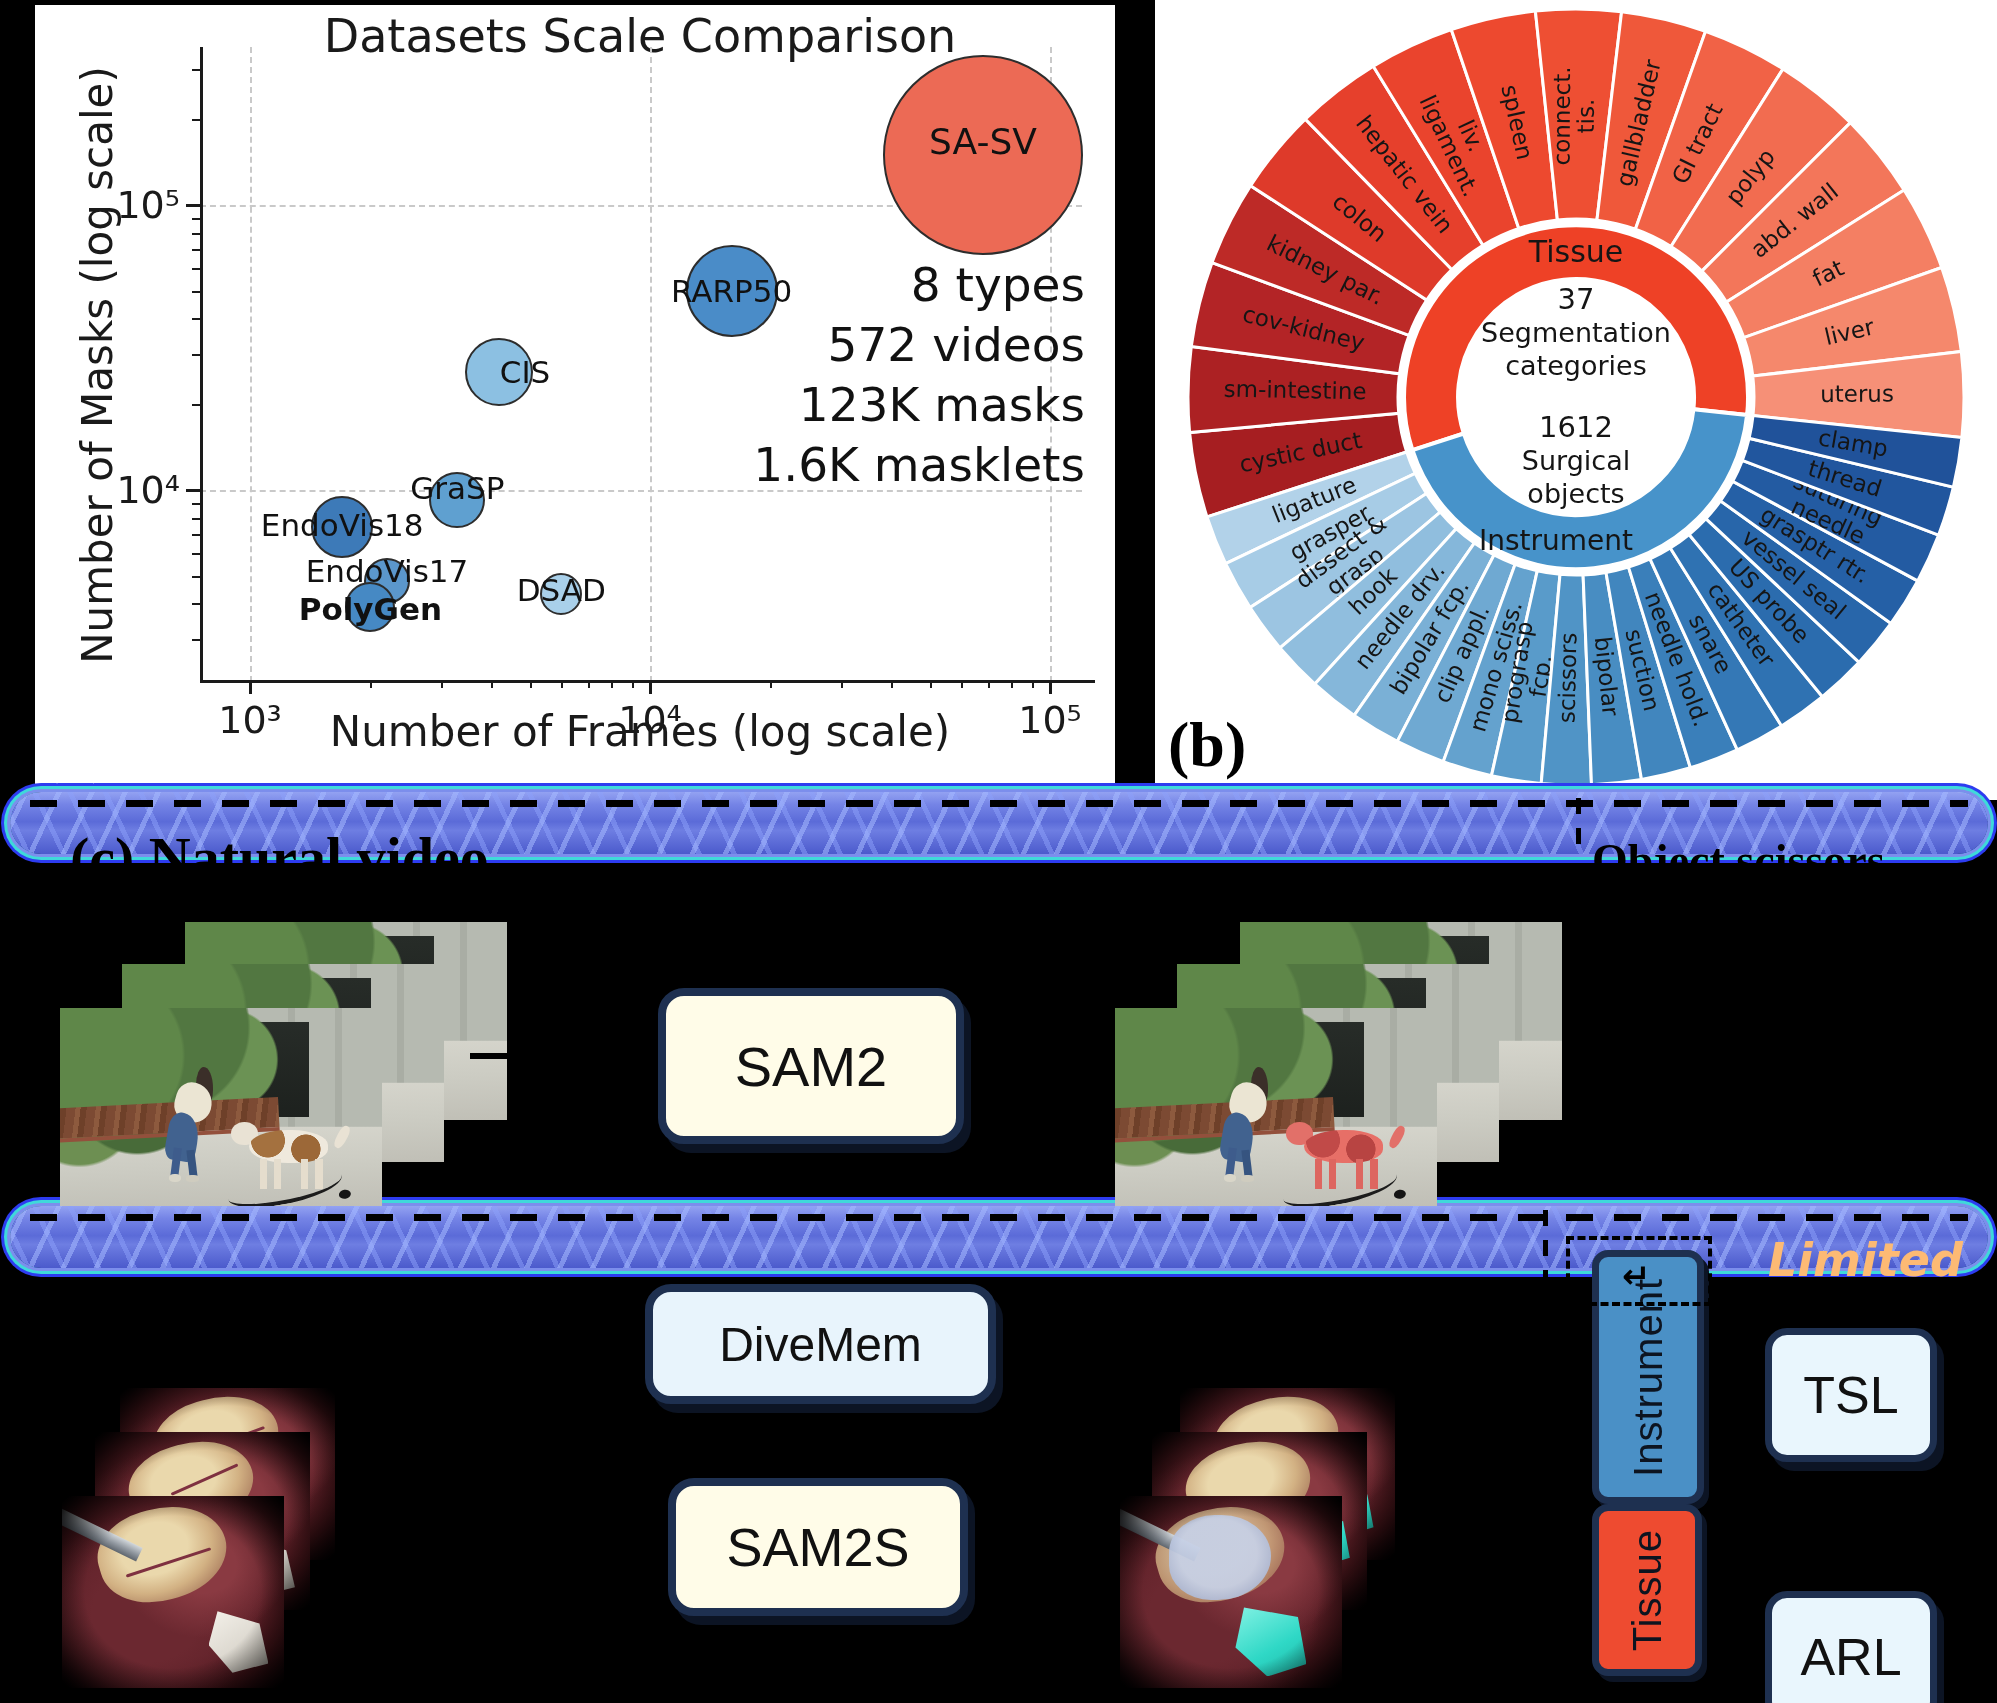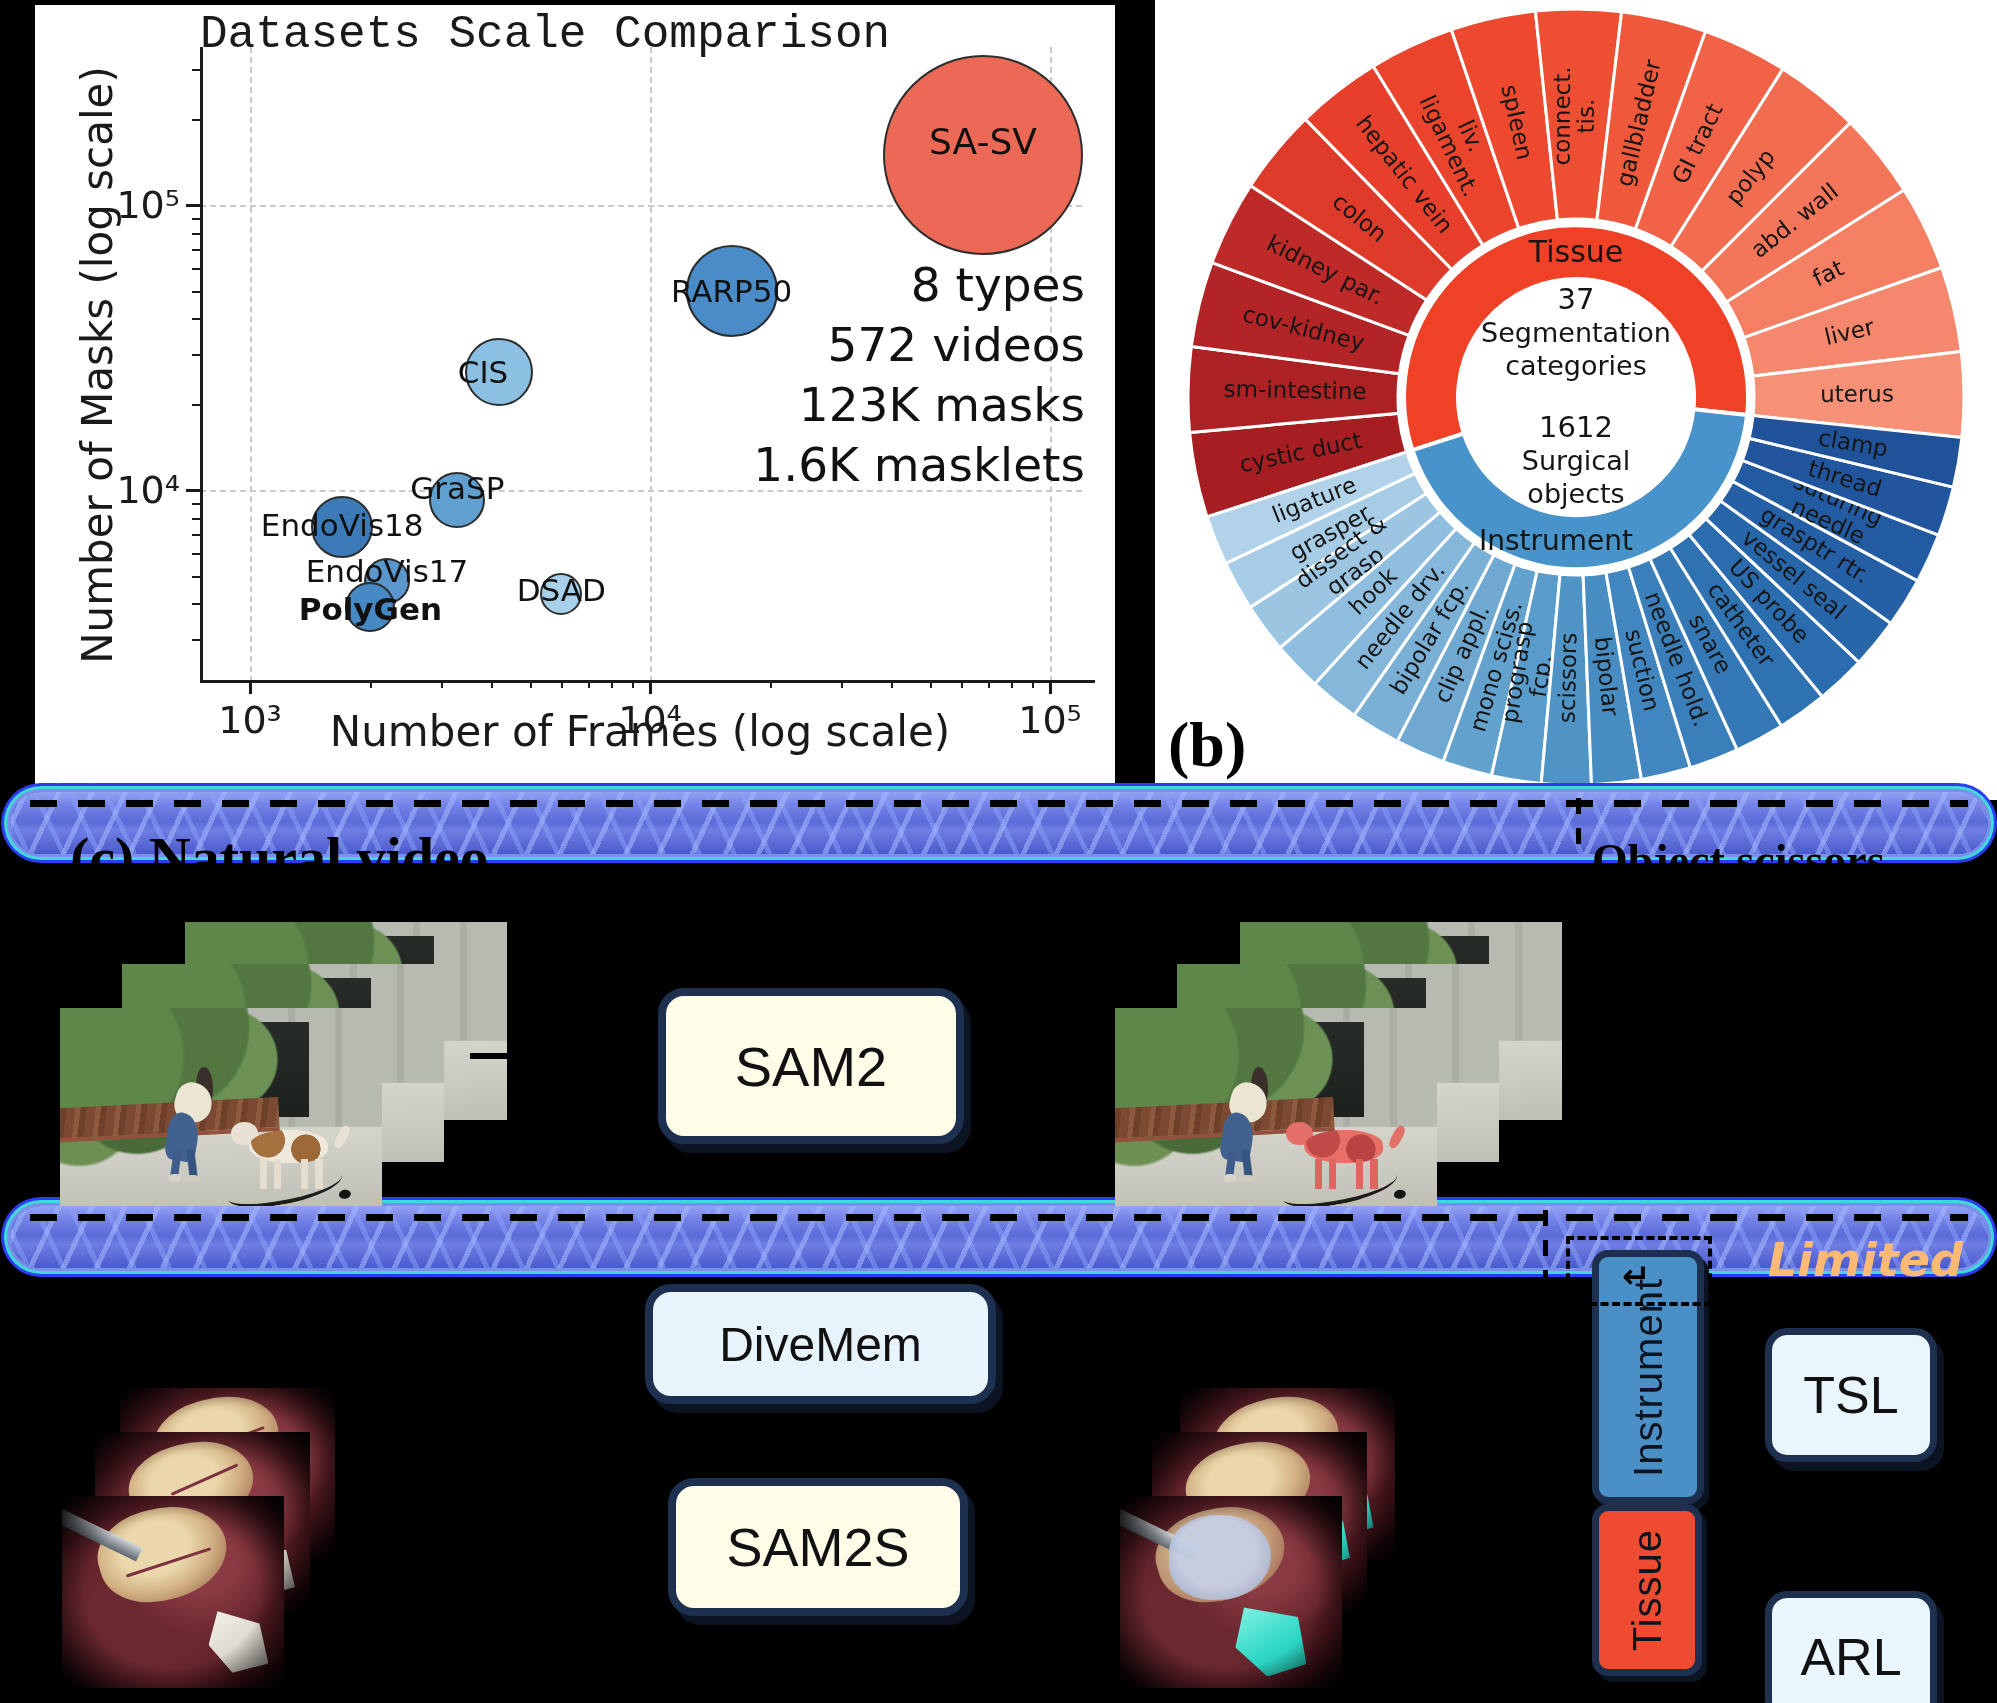--- a/index.html
+++ b/index.html
@@ -3,22 +3,22 @@
 <meta charset="utf-8">
 <style>
   html,body{margin:0;padding:0;background:#000;}
   .stage{position:relative;width:1997px;height:1703px;background:#000;overflow:hidden;
          font-family:"DejaVu Sans",sans-serif;}
   .panel{position:absolute;background:#fff;}
   #chart-panel{left:35px;top:5px;width:1080px;height:786px;}
   #sunburst-panel{left:1155px;top:0;width:842px;height:800px;}
 
   
-  .chart-title{position:absolute;left:165px;top:4px;width:880px;text-align:left;
-    font-size:46px;color:#1a1a1a;font-family:Liberation Mono, monospace;}
+  .chart-title{position:absolute;left:165px;top:4px;width:880px;text-align:center;
+    font-size:46px;color:#1a1a1a;}
   .axis-label{position:absolute;color:#1a1a1a;font-size:42px;white-space:nowrap;}
   .ylab{left:62px;top:360px;transform:translate(-50%,-50%) rotate(-90deg);}
   .xlab{left:605px;top:702px;transform:translate(-50%,0);}
   .spine{position:absolute;background:#1a1a1a;}
   .grid{position:absolute;border-left:2px dashed #c9c9c9;border-top:2px dashed #c9c9c9;}
   .tick{position:absolute;background:#1a1a1a;}
   .ticklab{position:absolute;color:#1a1a1a;font-size:38px;transform:translate(-50%,0);}
   .yticklab{transform:translate(-100%,-50%);}
   .bubble{position:absolute;border-radius:50%;border:2px solid #2d2d2d;box-sizing:border-box;}
   .bubble-label{position:absolute;color:#111;transform:translate(-50%,-50%);font-size:31px;white-space:nowrap;}
@@ -184,21 +184,21 @@
         <div class="tick" style="left:157px;top:213.04088480979232px;width:8px;height:2px;"></div>
         <div class="tick" style="left:157px;top:114.20645123576534px;width:8px;height:2px;"></div>
         <div class="tick" style="left:157px;top:64.02044240489616px;width:8px;height:2px;"></div>
         <div class="spine" style="left:165px;top:42px;width:3px;height:633px;"></div>
         <div class="spine" style="left:165px;top:675px;width:895px;height:3px;"></div>
         <div class="bubble" style="left:848.0035650824947px;top:49.813991169130816px;width:200px;height:200px;background:#ec6a55;"></div>
         <div class="bubble-label" style="left:948.0035650824947px;top:135.81399116913082px;font-size:36px;">SA-SV</div>
         <div class="bubble" style="left:650.64799306237px;top:239.79354876423463px;width:92px;height:92px;background:#4a8cc8;"></div>
         <div class="bubble-label" style="left:696.64799306237px;top:285.79354876423463px;">RARP50</div>
         <div class="bubble" style="left:430.29971615916014px;top:332.7325958283168px;width:68px;height:68px;background:#8cc0e2;"></div>
-        <div class="bubble-label" style="left:448px;top:366.7325958283168px;">CIS</div>
+        <div class="bubble-label" style="left:490px;top:366.7325958283168px;">CIS</div>
         <div class="bubble" style="left:394.405575951155px;top:467.3204692065168px;width:56px;height:56px;background:#5fa0d0;"></div>
         <div class="bubble-label" style="left:422.405575951155px;top:483.3204692065168px;">GraSP</div>
         <div class="bubble" style="left:276.17956855130967px;top:491.2689598766717px;width:62px;height:62px;background:#3d7ab8;"></div>
         <div class="bubble-label" style="left:307.17956855130967px;top:520.2689598766717px;">EndoVis18</div>
         <div class="bubble" style="left:328.9690723288825px;top:552.8462473479576px;width:46px;height:46px;background:#5b97cc;"></div>
         <div class="bubble-label" style="left:351.9690723288825px;top:565.8462473479576px;">EndoVis17</div>
         <div class="bubble" style="left:310.4119982655925px;top:576.5465869974478px;width:50px;height:50px;background:#4689c4;"></div>
         <div class="bubble-label" style="left:335.4119982655925px;top:603.5465869974478px;font-weight:bold;">PolyGen</div>
         <div class="bubble" style="left:505.26050015345754px;top:568.4614901598178px;width:42px;height:42px;background:#a9d0ea;"></div>
         <div class="bubble-label" style="left:526.2605001534575px;top:585.4614901598178px;">DSAD</div>

